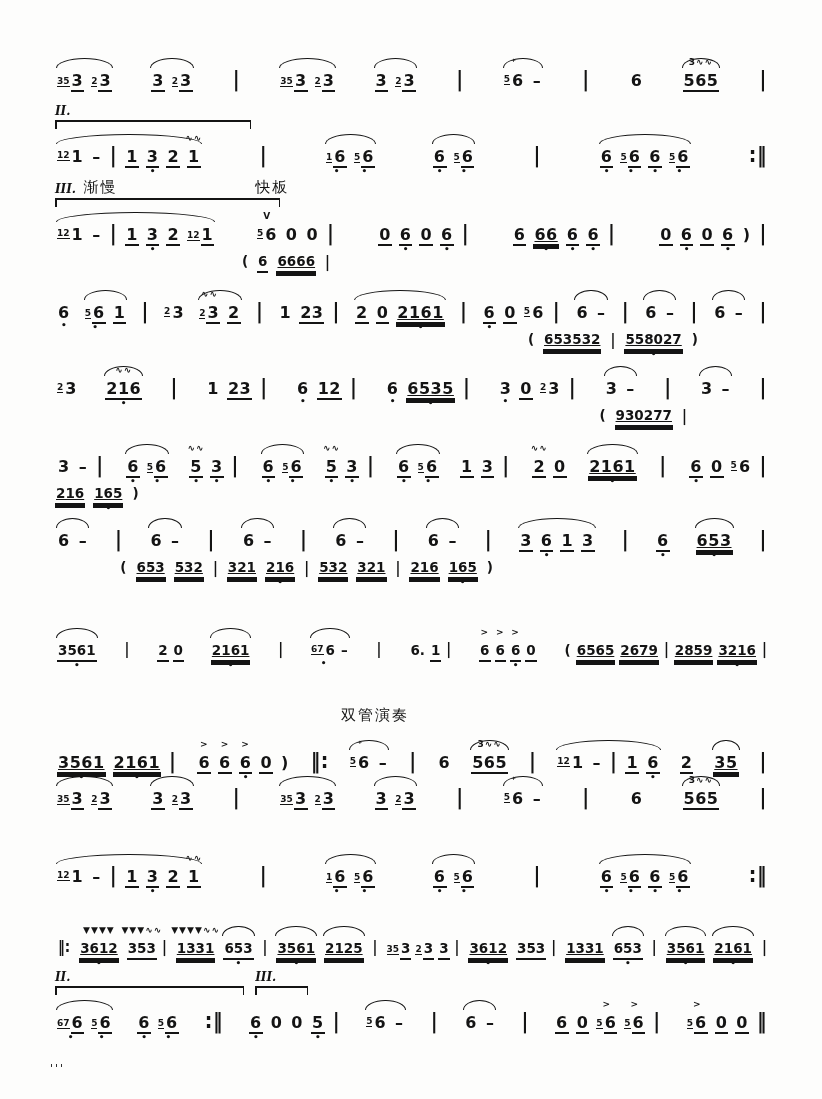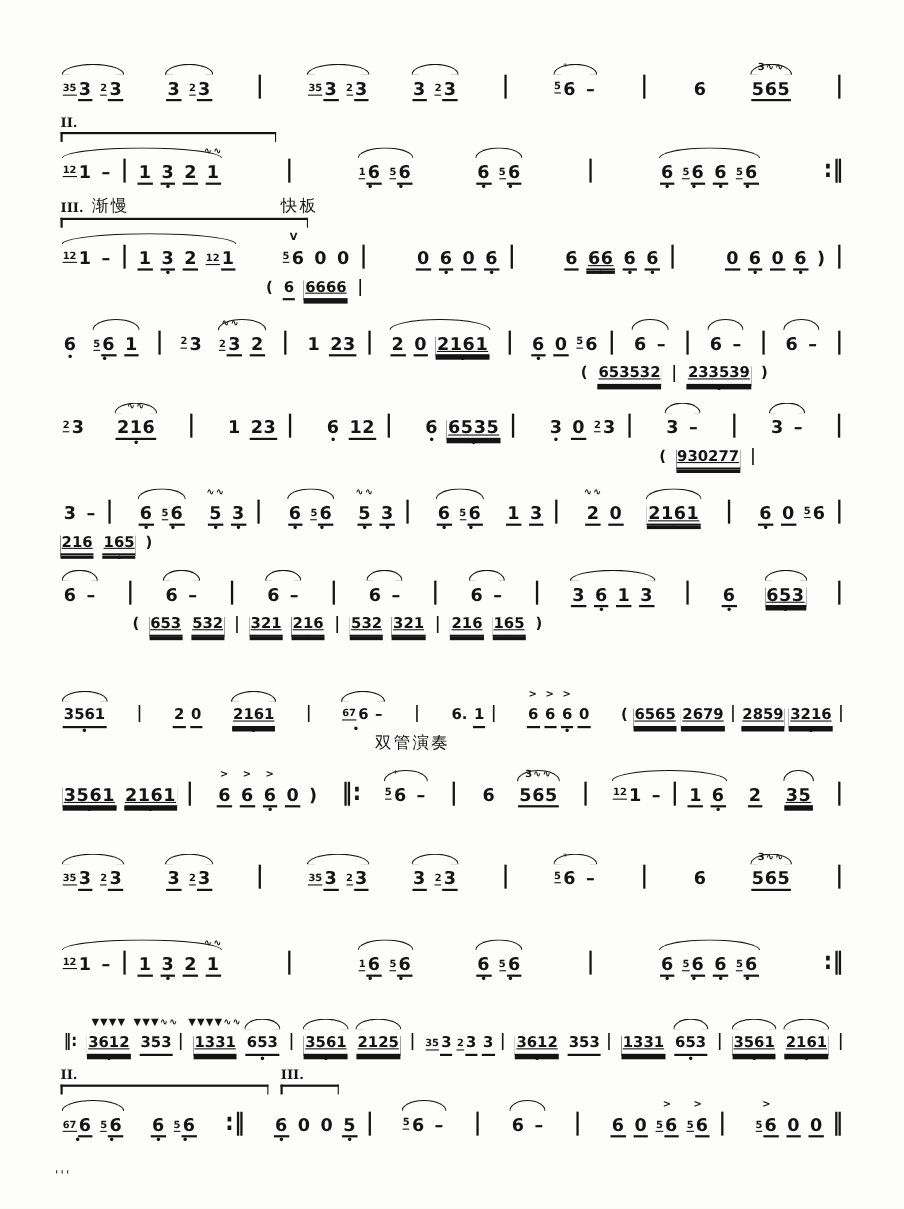--- a/index.html
+++ b/index.html
@@ -25,21 +25,21 @@
   .bar{padding-top:11px;}
   .bar .mn{border:none;box-shadow:none;font-weight:600;font-size:19px;transform:scaleY(1.15);}
   .par .mn{border:none;box-shadow:none;font-weight:700;font-size:16px;}
   .dense .mn{font-size:13.5px;letter-spacing:0;}
   .dense .grp{gap:4px;}
   .subline{position:absolute;display:flex;gap:8px;align-items:flex-start;}
   .subline .mn{font-size:13.5px;letter-spacing:0;}
   .subline .tk{min-height:30px;padding-top:2px;}
   .bracket{position:absolute;top:-14px;height:7px;border-top:2px solid #141414;
         border-left:2px solid #141414;border-right:1.6px solid #141414;}
-  .bracket-label{position:absolute;top:-30px;font-size:12px;font-weight:700;
+  .bracket-label{position:absolute;top:-30px;font-size:12px;font-style:italic;font-weight:700;
         font-family:"DejaVu Serif",serif;}
   .tempo{position:absolute;top:-34px;font-size:15px;font-weight:400;letter-spacing:2px;}
   .corner{position:absolute;left:50px;top:1062px;font-size:11px;font-style:italic;letter-spacing:2px;}
 </style>
 </head>
 <body>
 
 <div class="page">
   <div id="score">
       <div class="system" style="top: 58px;">
@@ -665,21 +665,21 @@
               <span class="mn u2">653532</span>
             </span>
           </span>
           <span class="tk bar">
             <span class="nrow">
               <span class="mn">|</span>
             </span>
           </span>
           <span class="tk">
             <span class="nrow">
-              <span class="mn u2">233539</span>
+              <span class="mn u2">558027</span>
             </span>
             <span class="bd">•</span>
           </span>
           <span class="tk par">
             <span class="nrow">
               <span class="mn">)</span>
             </span>
           </span>
         </div>
       </div>
@@ -1399,21 +1399,21 @@
               <span class="bd">•</span>
             </span>
             <span class="tk bar">
               <span class="nrow">
                 <span class="mn">|</span>
               </span>
             </span>
           </span>
         </div>
       </div>
-      <div class="system" style="top: 700px;">
+      <div class="system" style="top: 740px;">
         <div class="tempo" style="left: 40%;">双管演奏</div>
         <div class="row-line">
           <span class="grp">
             <span class="tk">
               <span class="nrow">
                 <span class="mn u2">3561</span>
               </span>
               <span class="bd">•</span>
             </span>
             <span class="tk">

